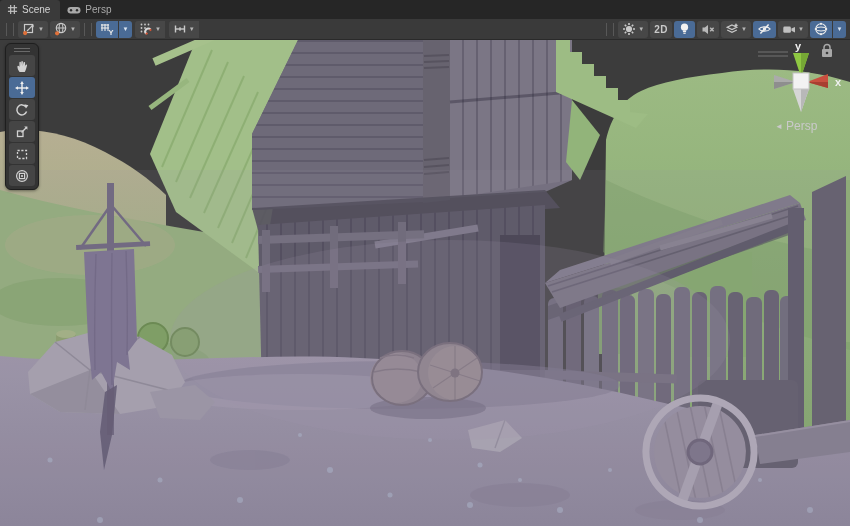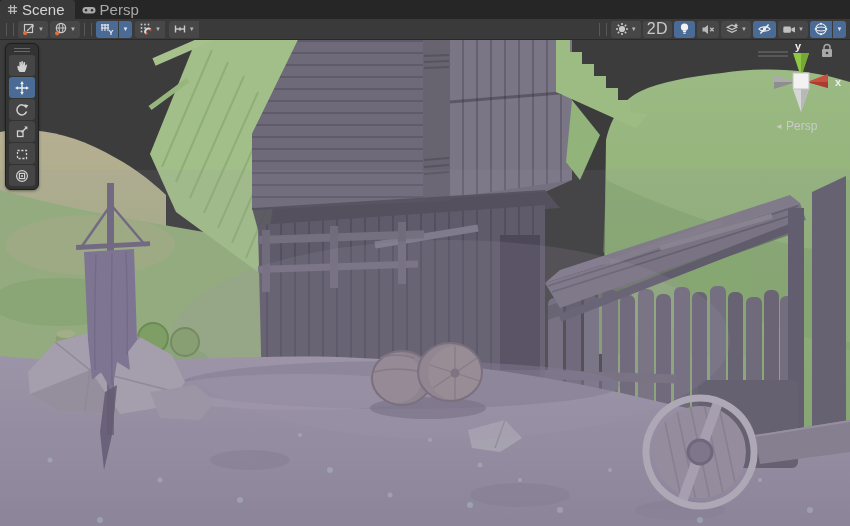--- a/index.html
+++ b/index.html
@@ -1,33 +1,33 @@
 <!DOCTYPE html>
 <html><head>
 <meta charset="utf-8">
 <style>
   html,body{margin:0;padding:0;background:#262626;font-family:"Liberation Sans",sans-serif;-webkit-font-smoothing:antialiased;}
   .stage{position:relative;width:850px;height:526px;overflow:hidden;background:#262626;}
   
   .tabbar{position:absolute;left:0;top:0;width:850px;height:19px;background:#262626;display:flex;align-items:flex-end;}
-  .tab{display:flex;align-items:center;gap:4px;height:19px;padding:0 10px 0 7px;font-size:15px;color:#a9a9a9;border-radius:3px 3px 0 0;cursor:default;}
+  .tab{display:flex;align-items:center;gap:4px;height:19px;padding:0 10px 0 7px;font-size:10px;color:#a9a9a9;border-radius:3px 3px 0 0;cursor:default;}
   .tab.active{background:#3a3a3a;color:#d4d4d4;}
   .tab svg{display:block;}
   
   .svtoolbar{position:absolute;left:0;top:19px;width:850px;height:21px;background:#3a3a3a;border-bottom:1px solid #2a2a2a;display:flex;align-items:center;padding:0 4px;box-sizing:border-box;}
   .grip{width:6px;height:13px;margin:0 4px 0 2px;border-left:1px solid #585858;border-right:1px solid #585858;}
   .tbtn{display:flex;align-items:center;gap:2px;height:17px;padding:0 4px;background:#474747;border:none;border-radius:3px;margin-right:2px;color:#c9c9c9;font-size:10px;cursor:default;}
   .tbtn.on{background:#4a6b96;color:#eee;}
   .tbtn .dd{font-size:6px;color:#b5b5b5;line-height:1;}
   .seg{display:flex;margin-right:3px;}
   .seg .tbtn{margin-right:1px;border-radius:3px 0 0 3px;}
   .seg .ddbtn{width:13px;display:flex;align-items:center;justify-content:center;height:17px;background:#474747;border-radius:0 3px 3px 0;font-size:6px;color:#b5b5b5;}
   .seg .ddbtn.on{background:#4a6b96;color:#dce6f2;}
   .spacer{flex:1;}
-  .lbl2d{font-size:16px;font-weight:normal;letter-spacing:.5px;}
+  .lbl2d{font-size:10px;font-weight:bold;letter-spacing:.5px;}
   
   .viewport{position:absolute;left:0;top:40px;width:850px;height:486px;background:#3c3c3c;overflow:hidden;}
   .viewport>svg.scene{position:absolute;left:0;top:0;}
   
   .tools{position:absolute;left:5px;top:3px;width:30px;background:#333333;border:1px solid #1e1e1e;border-radius:6px;padding:1px 1px 2px 1px;box-shadow:0 1px 3px rgba(0,0,0,.4);}
   .tools .thandle{height:9px;display:flex;flex-direction:column;justify-content:center;gap:2px;align-items:center;}
   .tools .thandle i{display:block;width:16px;height:1px;background:#6a6a6a;}
   .toolbtn{width:26px;height:21px;margin:1px auto;background:#454545;border-radius:3px;display:flex;align-items:center;justify-content:center;}
   .toolbtn.on{background:#4a6b96;}
   

